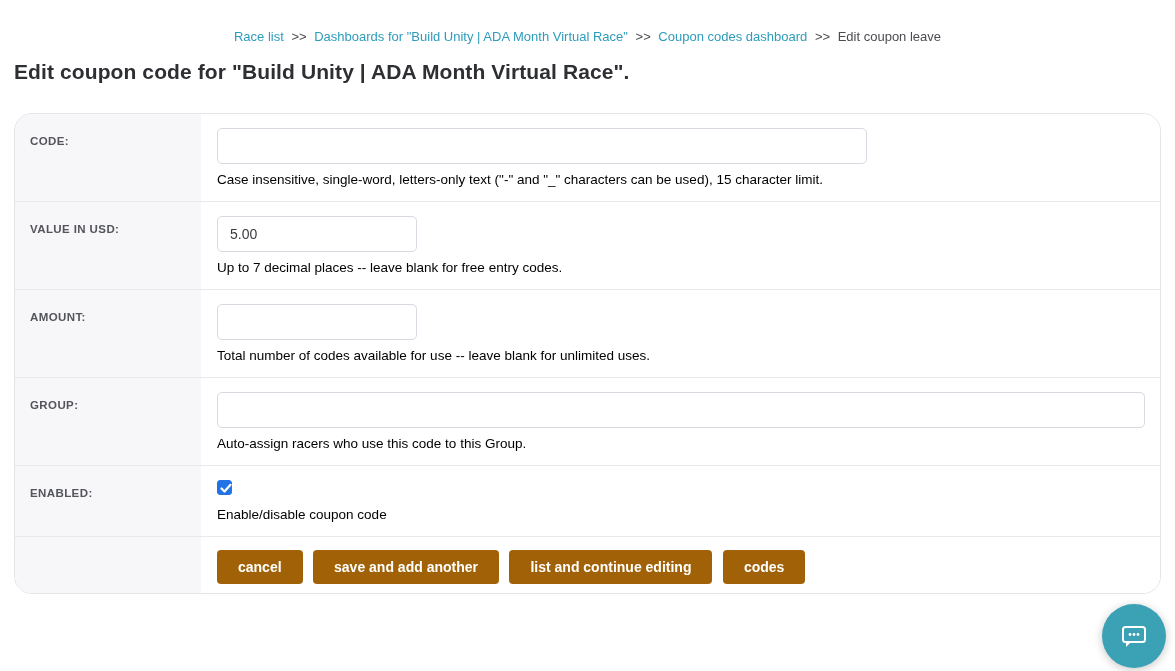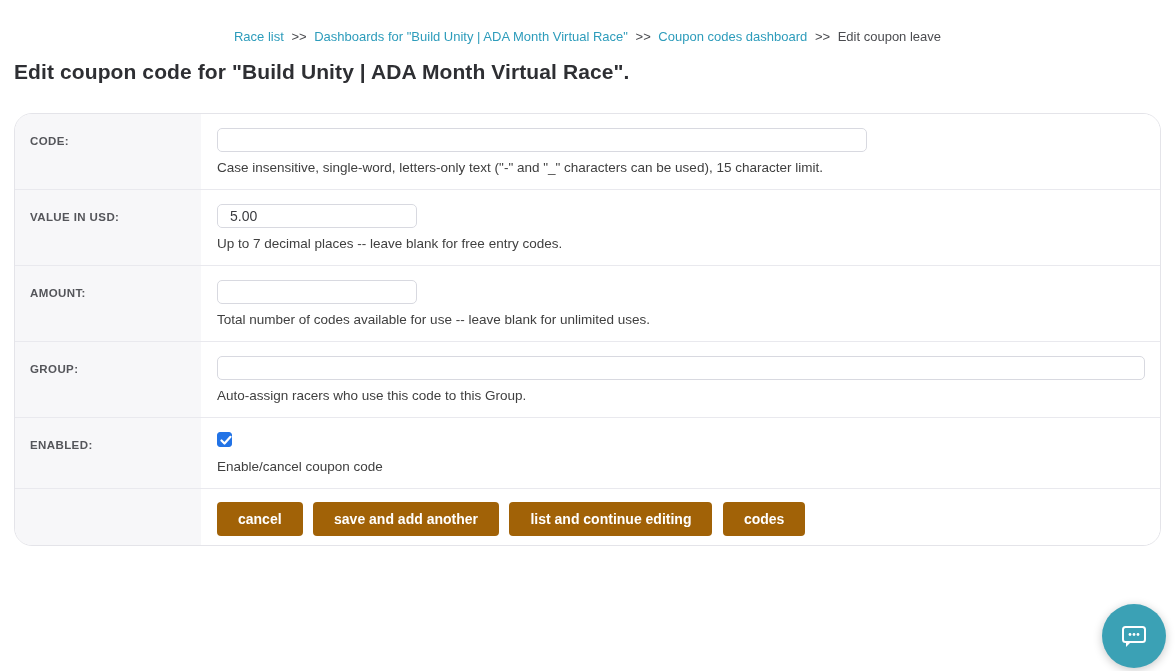--- a/index.html
+++ b/index.html
@@ -62,37 +62,37 @@
     color: #54555a;
     letter-spacing: 0.4px;
   }
   .field-cell {
     flex: 1;
     padding: 14px 16px 12px 16px;
     background: #ffffff;
   }
   .text-input {
     display: block;
-    height: 24px;
+    height: 36px;
     border: 1px solid #d8d9e0;
     border-radius: 5px;
     padding: 0 12px;
     font-family: "Liberation Sans", sans-serif;
     font-size: 14px;
     color: #3a3b3f;
     background: #ffffff;
     outline: none;
   }
   .input-lg   { width: 650px; }
   .input-sm   { width: 200px; }
   .input-full { width: 928px; }
   .help {
     margin-top: 7px;
     font-size: 13.5px;
-    color: #404040;
+    color: #000000;
     line-height: 18px;
   }
 
   
   .checkbox {
     display: inline-block;
     width: 15px; height: 15px;
     border-radius: 3px;
     border: 1px solid #9aa0a6;
     background: #fff;
@@ -202,21 +202,21 @@
     <div class="form-row">
       <div class="label-cell">
         <label>ENABLED:</label>
       </div>
       <div class="field-cell" style="padding-top:12px;">
         <span class="checkbox checked">
           <svg width="12" height="11" viewBox="0 0 12 11">
             <polyline points="1.5,5.5 4.5,8.5 10.5,1.8" fill="none" stroke="#ffffff" stroke-width="2.2" stroke-linecap="round" stroke-linejoin="round"></polyline>
           </svg>
         </span>
-        <div class="help">Enable/cancel coupon code</div>
+        <div class="help">Enable/disable coupon code</div>
       </div>
     </div>
 
     <div class="form-row button-row">
       <div class="label-cell"></div>
       <div class="field-cell">
         <button class="btn">cancel</button>
         <button class="btn">save and add another</button>
         <button class="btn">list and continue editing</button>
         <button class="btn">codes</button>

